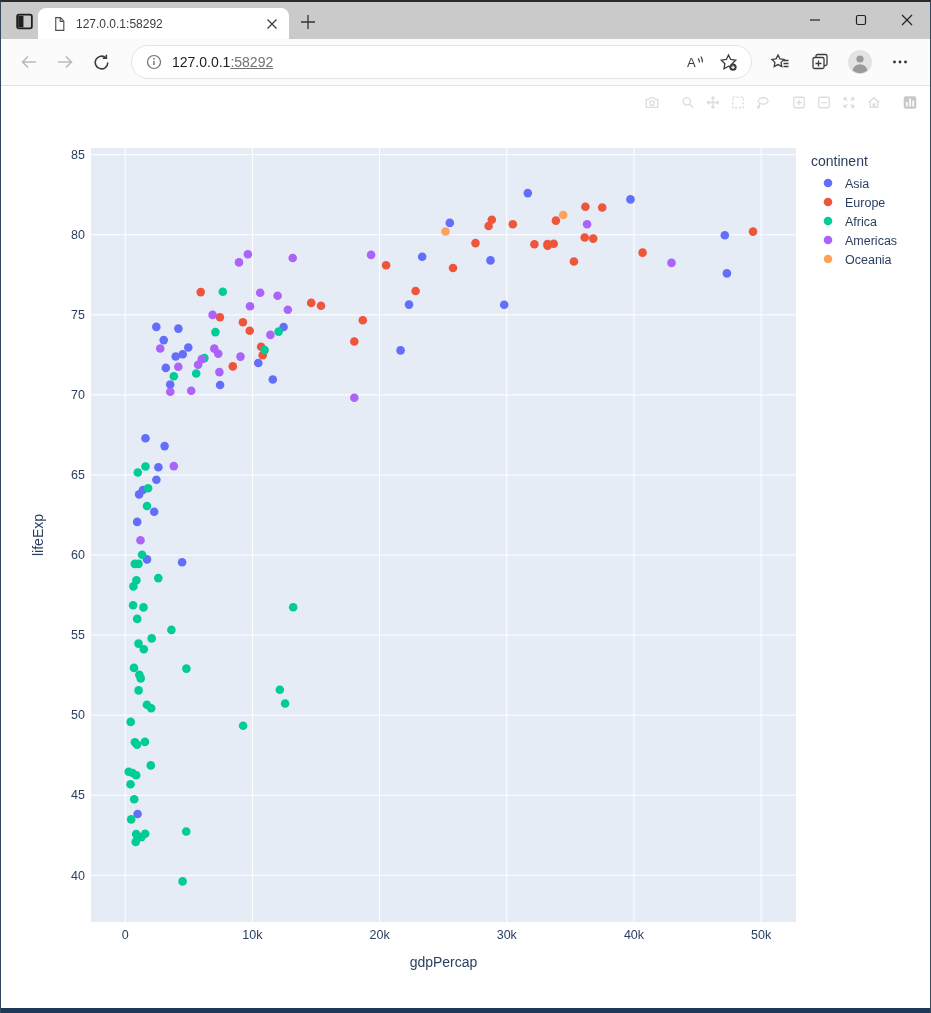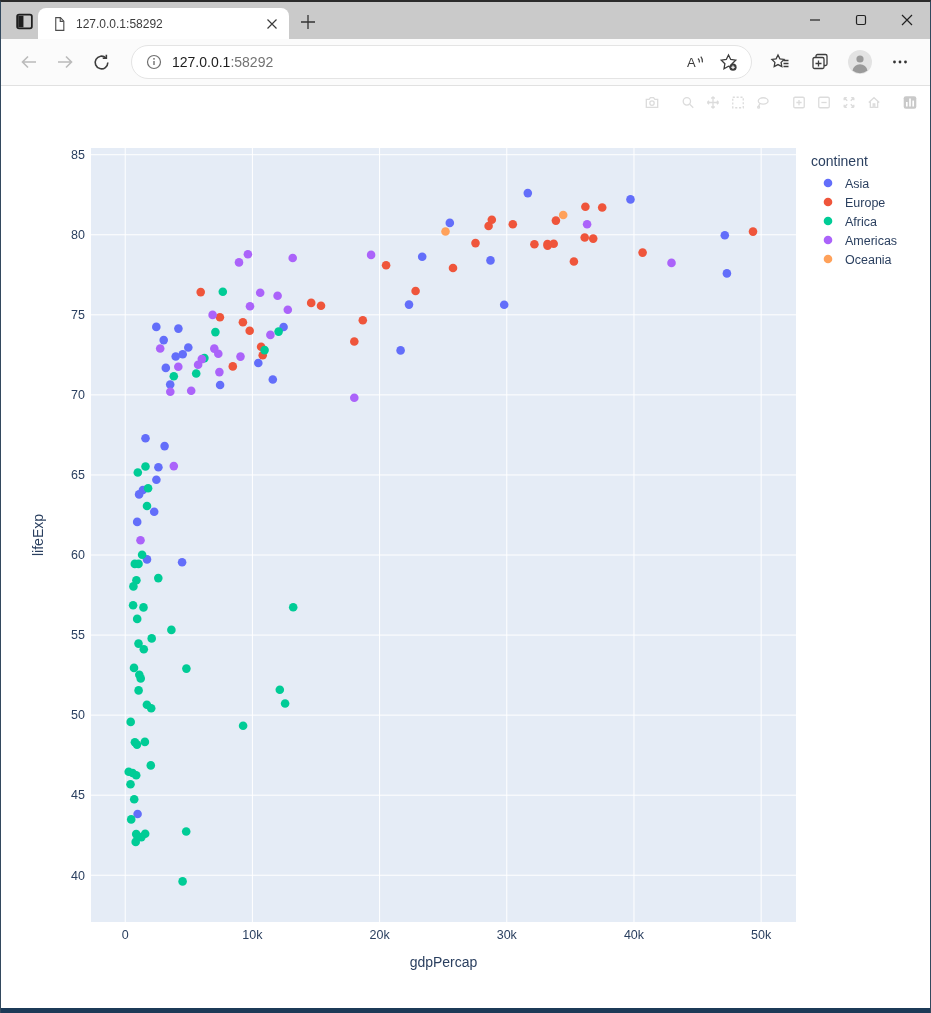--- a/index.html
+++ b/index.html
@@ -16,21 +16,21 @@
   .new-tab{position:absolute;left:296px;top:9px;width:22px;height:22px;}
   .win-controls{position:absolute;right:0;top:0;height:36px;display:flex;}
   .win-controls .btn{width:46px;height:36px;}
   
   .toolbar{position:relative;height:47px;background:#fbfbfb;border-bottom:1px solid #e1e1e1;
            display:flex;align-items:center;padding:0 10px;box-sizing:border-box;}
   .nav-btn{width:36px;height:34px;flex:0 0 auto;}
   .addressbar{flex:1;height:34px;margin:0 8px 0 12px;background:#fff;border:1px solid #e4e4e4;border-radius:17px;
               display:flex;align-items:center;padding:0 6px 0 14px;box-sizing:border-box;}
   .url{flex:1;font-size:14px;color:#1d1d1d;margin-left:10px;white-space:nowrap;}
-  .url .port{color:#737373;}
+  .url .port{color:#737373;text-decoration:underline;}
   .ab-btn{width:34px;height:30px;flex:0 0 auto;}
   .tb-right .btn{width:40px;height:34px;}
   .tb-right{display:flex;align-items:center;}
   
   .content{position:relative;height:924px;background:#fff;}
   .modebar{position:absolute;top:7px;right:13px;display:flex;align-items:center;}
   .modebar .mb{width:14px;height:18px;margin-left:11px;display:flex;align-items:center;justify-content:center;}
   .modebar .gap{margin-left:22px;}
   #chart{position:absolute;left:0;top:0;}
   .bottombar{position:absolute;left:0;bottom:0;width:100%;height:5px;background:#1c3a57;}

